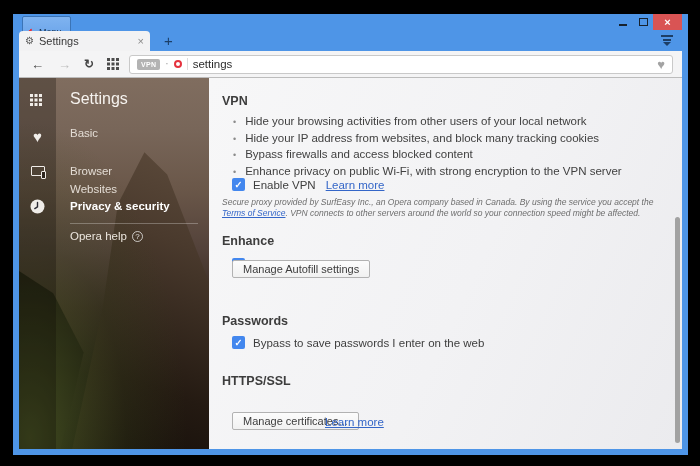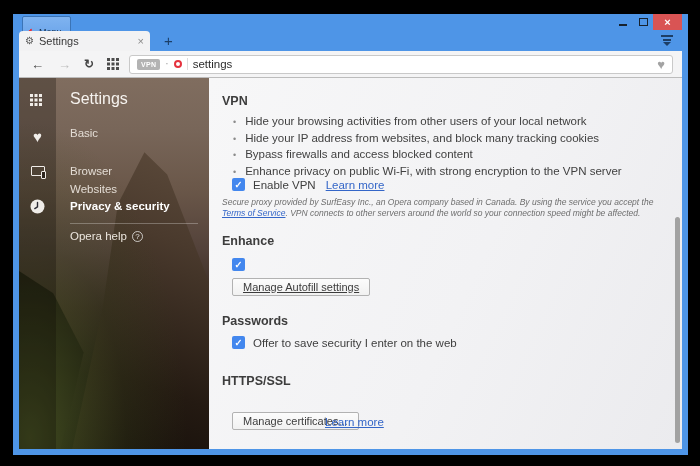--- a/index.html
+++ b/index.html
@@ -125,21 +125,21 @@
   .cblabel{margin-left:8px;font-size:11.5px;color:#3e3e3e;white-space:nowrap;}
   .link{color:var(--link-blue,#3466c8);text-decoration:underline;cursor:pointer;
       font-size:11.5px;}
   .ml10{margin-left:10px;}
   .fineprint{position:absolute;left:13px;top:119px;width:454px;margin:0;
       font-size:8.5px;line-height:11px;color:#6e6e6e;font-style:italic;}
   .fineprint .link{font-size:8.5px;}
   .btn{position:absolute;left:23px;height:18px;padding:0 10px;font-size:11px;color:#3c3c3c;
       background:linear-gradient(#fcfcfc,#f1f1f1);border:1px solid #b2b2b2;border-radius:2px;
       line-height:16px;cursor:pointer;white-space:nowrap;}
-  .btn-autofill{top:200px;text-decoration:underline;} .btn-pass{top:274px;} .btn-cert{top:334px;}
+  .btn-autofill{top:182px;} .btn-pass{top:274px;} .btn-cert{top:334px;}
   .https-learn{position:absolute;left:116px;top:338px;}
   .scrollthumb{position:absolute;right:2px;top:139px;width:5px;height:226px;
       background:#a2a2a2;border-radius:2.5px;cursor:pointer;}
 </style>
 </head>
 <body>
 
 <div class="window">
 
   <div class="titlebar">
@@ -243,21 +243,21 @@
 
       <h3 class="sec-h h-autofill">Enhance</h3>
       <div class="checkrow row-autofill">
         <span class="checkbox"></span>
       </div>
       <button class="btn btn-autofill">Manage Autofill settings</button>
 
       <h3 class="sec-h h-pass">Passwords</h3>
       <div class="checkrow row-pass">
         <span class="checkbox"></span>
-        <span class="cblabel">Offer to save security I enter on the web</span>
+        <span class="cblabel">Bypass to save passwords I enter on the web</span>
       </div>
 
       <h3 class="sec-h h-https">HTTPS/SSL</h3>
       <button class="btn btn-cert">Manage certificates...</button>
       <a class="link https-learn">Learn more</a>
 
       <div class="scrollthumb"></div>
     </div>
   </div>
 </div>

